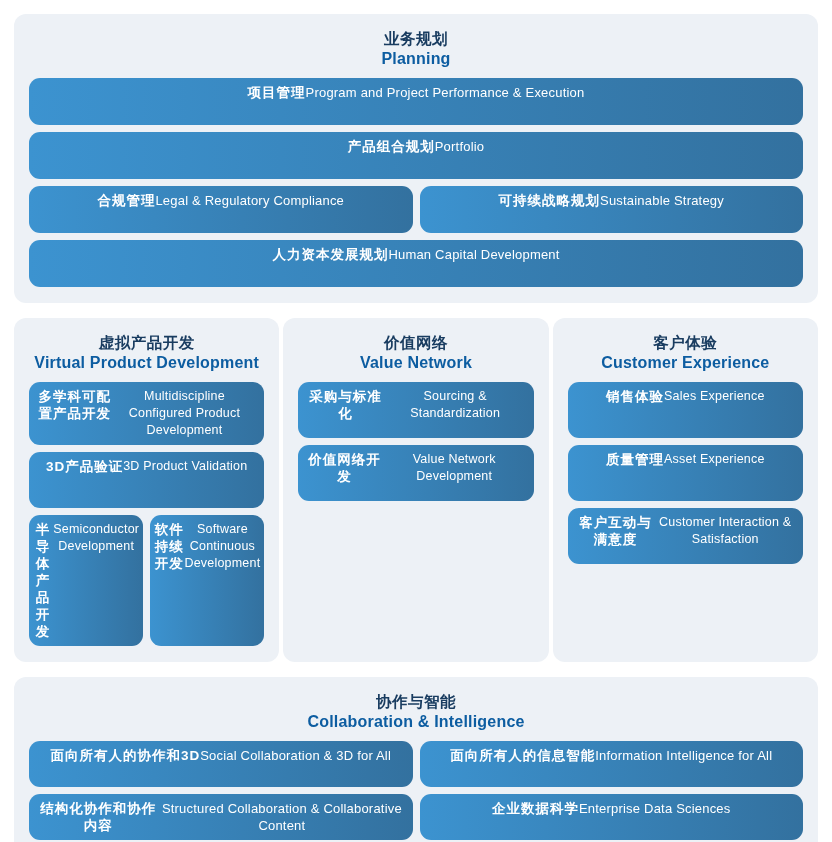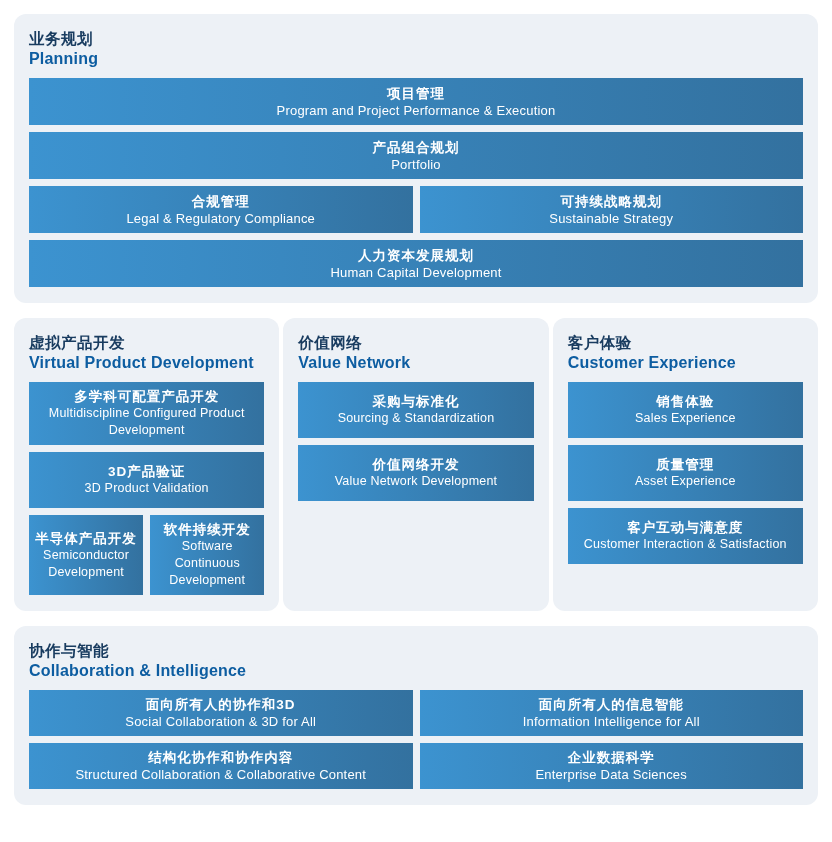--- a/index.html
+++ b/index.html
@@ -1,23 +1,23 @@
 <!DOCTYPE html>
 <html><head>
 <meta charset="utf-8">
 <style>
   html,body{margin:0;padding:0;background:#ffffff;}
   body{width:832px;height:842px;font-family:"Liberation Sans",sans-serif;-webkit-font-smoothing:antialiased;}
   .page{box-sizing:border-box;width:832px;padding:14px;display:flex;flex-direction:column;gap:15px;}
   .panel{background:#edf1f6;border-radius:12px;padding:13px 15px 16px;box-sizing:border-box;}
-  .sec-head{margin:2px 0 10px 0;}
+  .sec-head{text-align:center;margin:2px 0 10px 0;}
   .sec-head .zh{font-size:15.5px;font-weight:bold;color:#193c60;line-height:20px;letter-spacing:0.5px;}
   .sec-head .en{font-size:16px;font-weight:bold;color:#0d5da1;line-height:19px;letter-spacing:0.2px;}
-  .tile{background:linear-gradient(90deg,#3c93d0,#33719f);border-radius:0;color:#ffffff;
-        text-align:center;display:flex;flex-direction:column;justify-content:center;
+  .tile{background:linear-gradient(90deg,#3c93d0,#33719f);border-radius:11px;color:#ffffff;
+        text-align:center;display:flex;flex-direction:row;justify-content:center;
         padding:6px 8px;box-sizing:border-box;}
   .tile .zh{font-size:13.5px;font-weight:bold;line-height:17px;letter-spacing:1px;}
   .tile .en{font-size:13px;font-weight:normal;line-height:17px;letter-spacing:0.2px;}
   .rows{display:flex;flex-direction:column;gap:7px;}
   .row{display:flex;gap:7px;}
   .row .tile{flex:1;min-height:47px;}
   .mid{display:flex;gap:4px;align-items:stretch;}
   .mid .panel{flex:1;display:flex;flex-direction:column;}
   .col-boxes{display:flex;flex-direction:column;gap:7px;}
   .col-boxes .tile{min-height:56px;}

